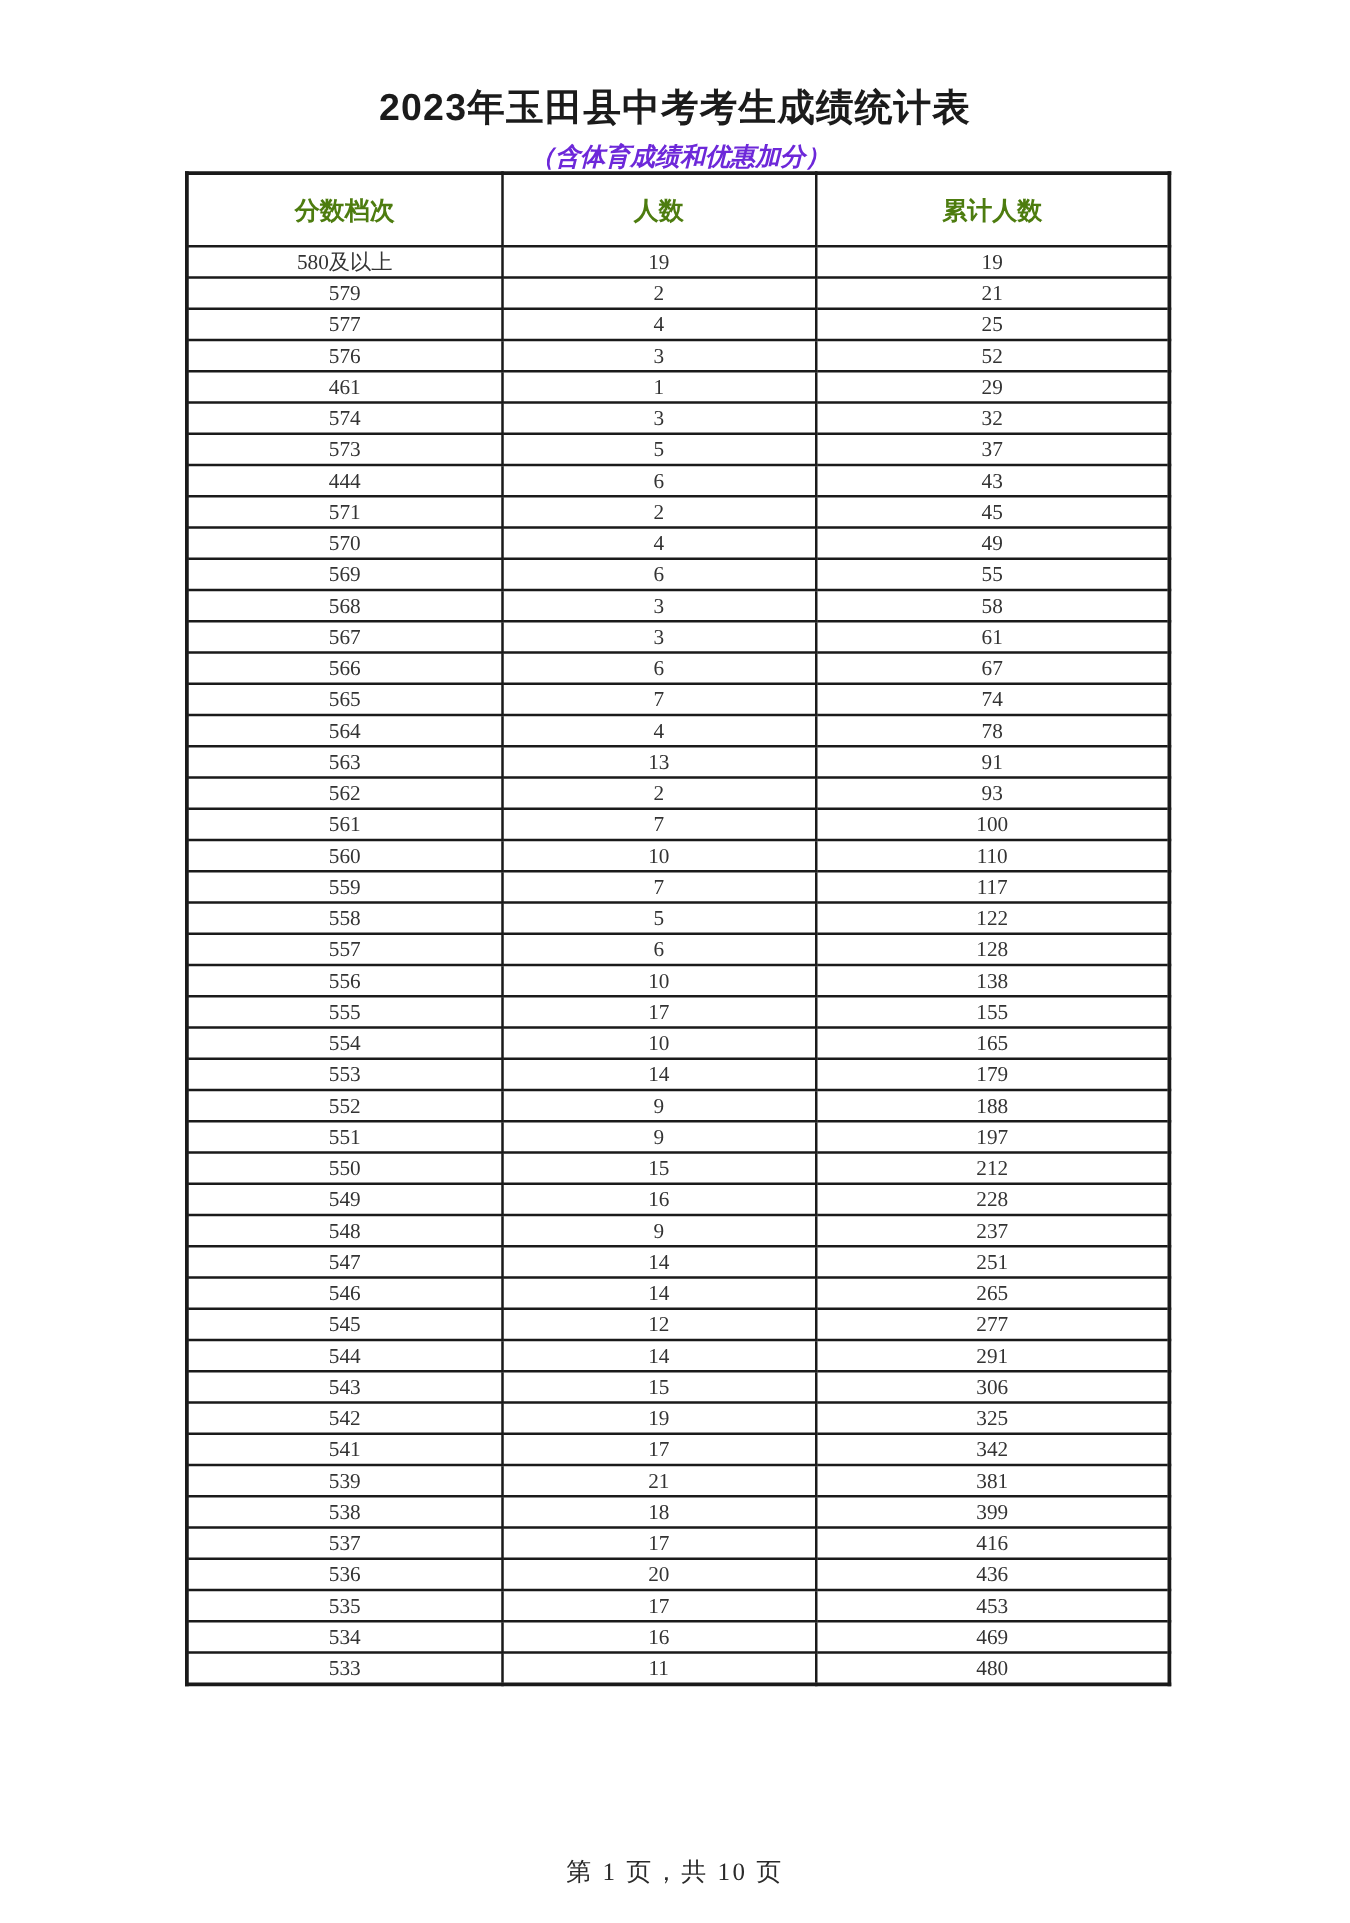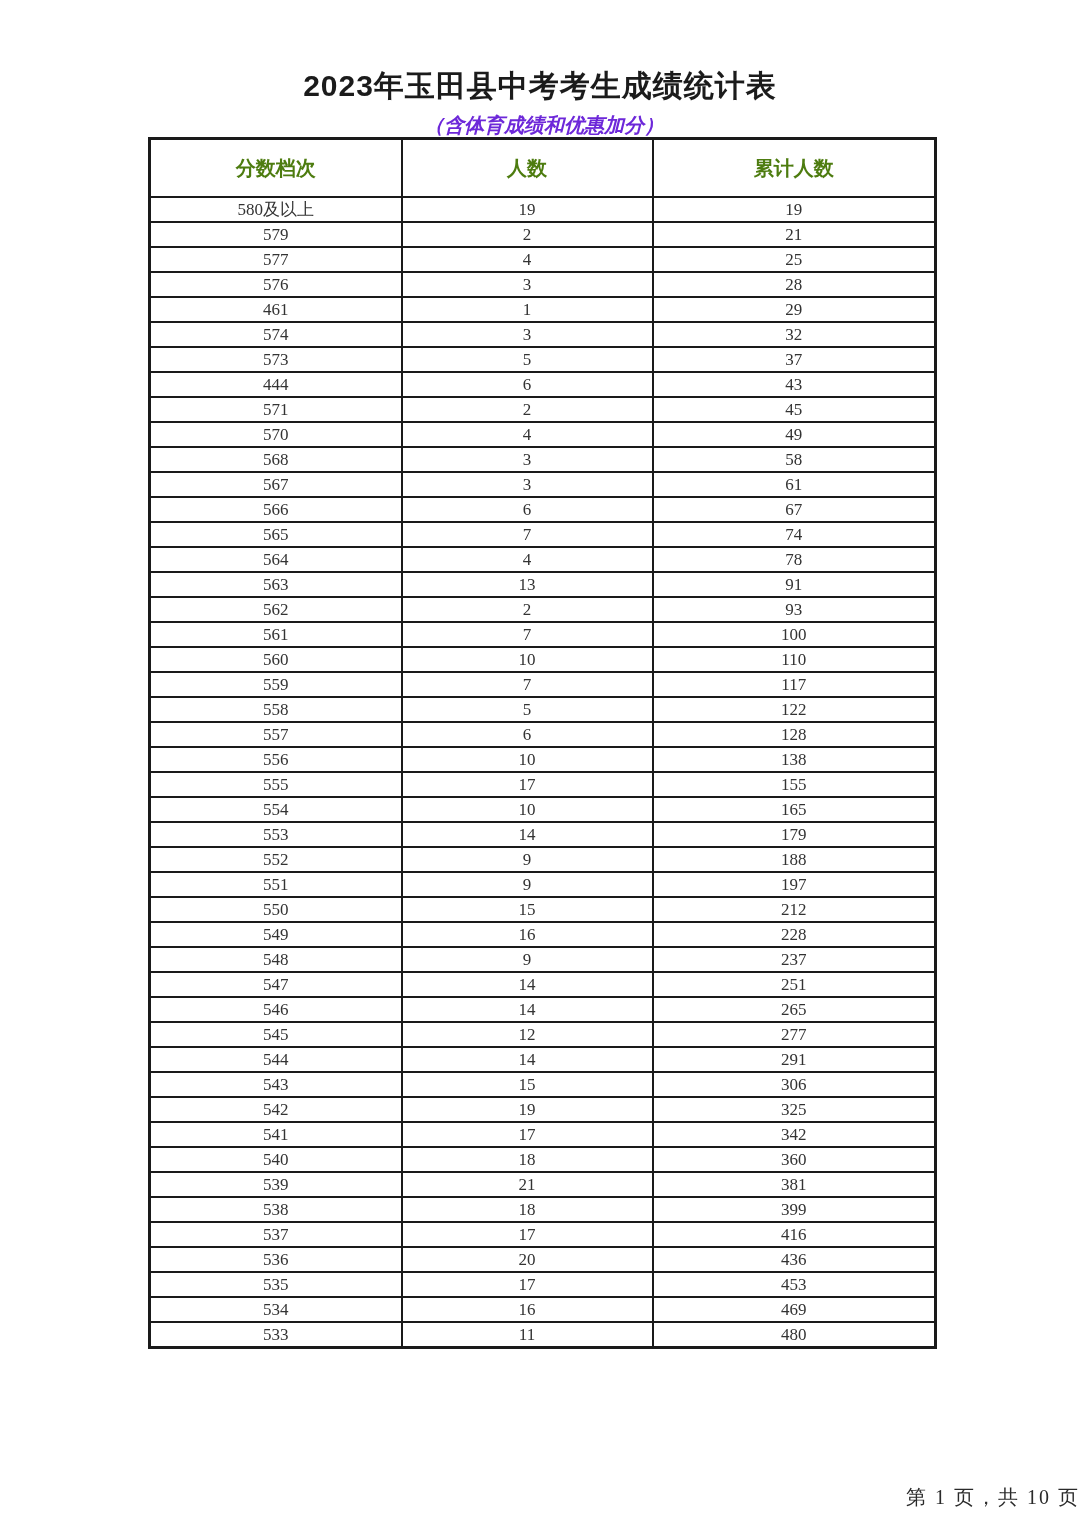--- a/index.html
+++ b/index.html
@@ -67,21 +67,21 @@
     text-align: center;
     vertical-align: middle;
     padding: 0;
     line-height: 1;
   }
   .footer {
     position: absolute;
     top: 1484px;
     left: 0;
     width: 100%;
-    text-align: right;
+    text-align: center;
     font-family: "Liberation Serif", serif;
     font-size: 20px;
     letter-spacing: 2px;
     color: #2a2a2a;
   }
 </style>
 </head>
 <body>
 
 <div class="page">
@@ -113,21 +113,21 @@
           <td>21</td>
         </tr>
         <tr>
           <td>577</td>
           <td>4</td>
           <td>25</td>
         </tr>
         <tr>
           <td>576</td>
           <td>3</td>
-          <td>28</td>
+          <td>52</td>
         </tr>
         <tr>
           <td>461</td>
           <td>1</td>
           <td>29</td>
         </tr>
         <tr>
           <td>574</td>
           <td>3</td>
           <td>32</td>
@@ -146,20 +146,25 @@
           <td>571</td>
           <td>2</td>
           <td>45</td>
         </tr>
         <tr>
           <td>570</td>
           <td>4</td>
           <td>49</td>
         </tr>
         <tr>
+          <td>569</td>
+          <td>6</td>
+          <td>55</td>
+        </tr>
+        <tr>
           <td>568</td>
           <td>3</td>
           <td>58</td>
         </tr>
         <tr>
           <td>567</td>
           <td>3</td>
           <td>61</td>
         </tr>
         <tr>
@@ -284,25 +289,20 @@
         </tr>
         <tr>
           <td>542</td>
           <td>19</td>
           <td>325</td>
         </tr>
         <tr>
           <td>541</td>
           <td>17</td>
           <td>342</td>
-        </tr>
-        <tr>
-          <td>540</td>
-          <td>18</td>
-          <td>360</td>
         </tr>
         <tr>
           <td>539</td>
           <td>21</td>
           <td>381</td>
         </tr>
         <tr>
           <td>538</td>
           <td>18</td>
           <td>399</td>

